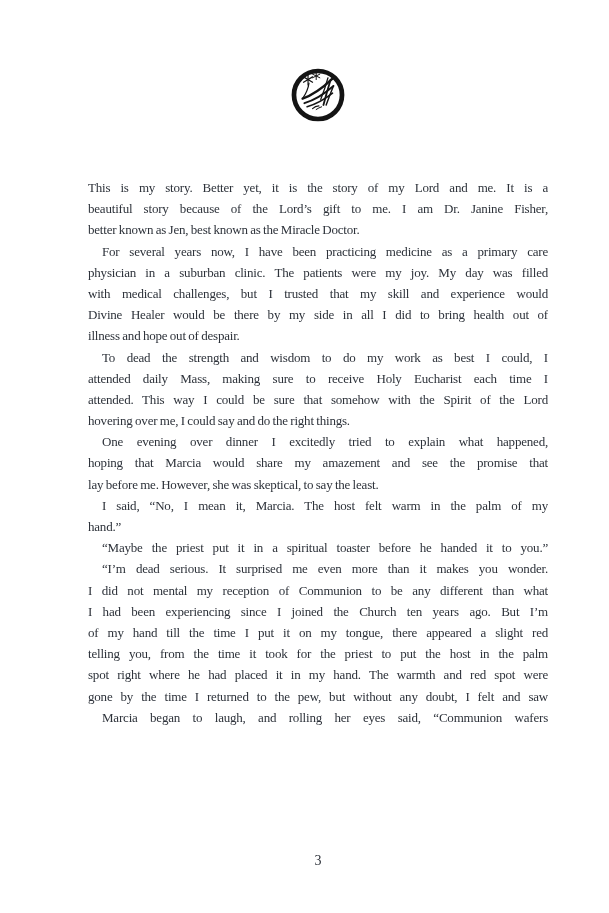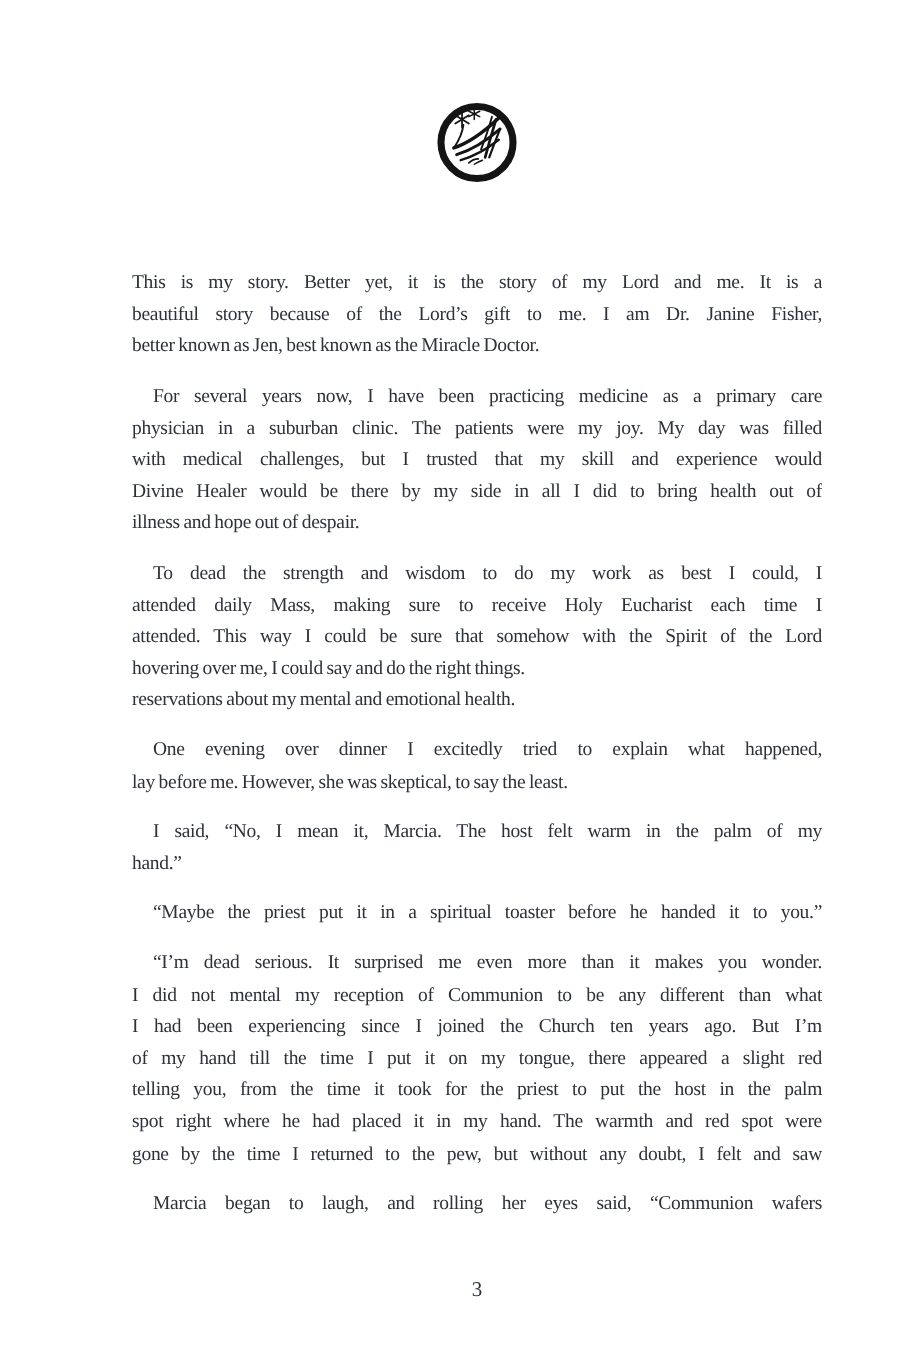--- a/index.html
+++ b/index.html
@@ -36,21 +36,21 @@
   }
   .paragraph{margin:0;padding:0;}
   .line{
     height:21.2px;
     line-height:21.2px;
     overflow:hidden;
     text-align:justify;
     text-justify:inter-word;
   }
   .line.j{text-align-last:justify;}
-  .line.ind{padding-left:14px;margin-top:12px;}
+  .line.ind{padding-left:14px;}
   .folio{
     position:absolute;
     left:88px;top:851px;
     width:460px;
     text-align:center;
     color:var(--ink);
     font-size:14px;
     line-height:20px;
   }
 </style>
@@ -95,24 +95,24 @@
         <div class="line j">Divine Healer would be there by my side in all I did to bring health out of</div>
         <div class="line">illness and hope out of despair.</div>
       </div>
       <div class="paragraph">
         <div class="line j ind">To dead the strength and wisdom to do my work as best I could, I</div>
         <div class="line j">attended daily Mass, making sure to receive Holy Eucharist each time I</div>
         <div class="line j">attended. This way I could be sure that somehow with the Spirit of the Lord</div>
         <div class="line">hovering over me, I could say and do the right things.</div>
       </div>
       <div class="paragraph">
-        <div class="line">reservations about my mental and emotional health.</div>
       </div>
       <div class="paragraph">
         <div class="line j ind">One evening over dinner I excitedly tried to explain what happened,</div>
+        <div class="line j">hoping that Marcia would share my amazement and see the promise that</div>
         <div class="line">lay before me. However, she was skeptical, to say the least.</div>
       </div>
       <div class="paragraph">
         <div class="line j ind">I said, “No, I mean it, Marcia. The host felt warm in the palm of my</div>
         <div class="line">hand.”</div>
       </div>
       <div class="paragraph">
         <div class="line j ind">“Maybe the priest put it in a spiritual toaster before he handed it to you.”</div>
       </div>
       <div class="paragraph">

